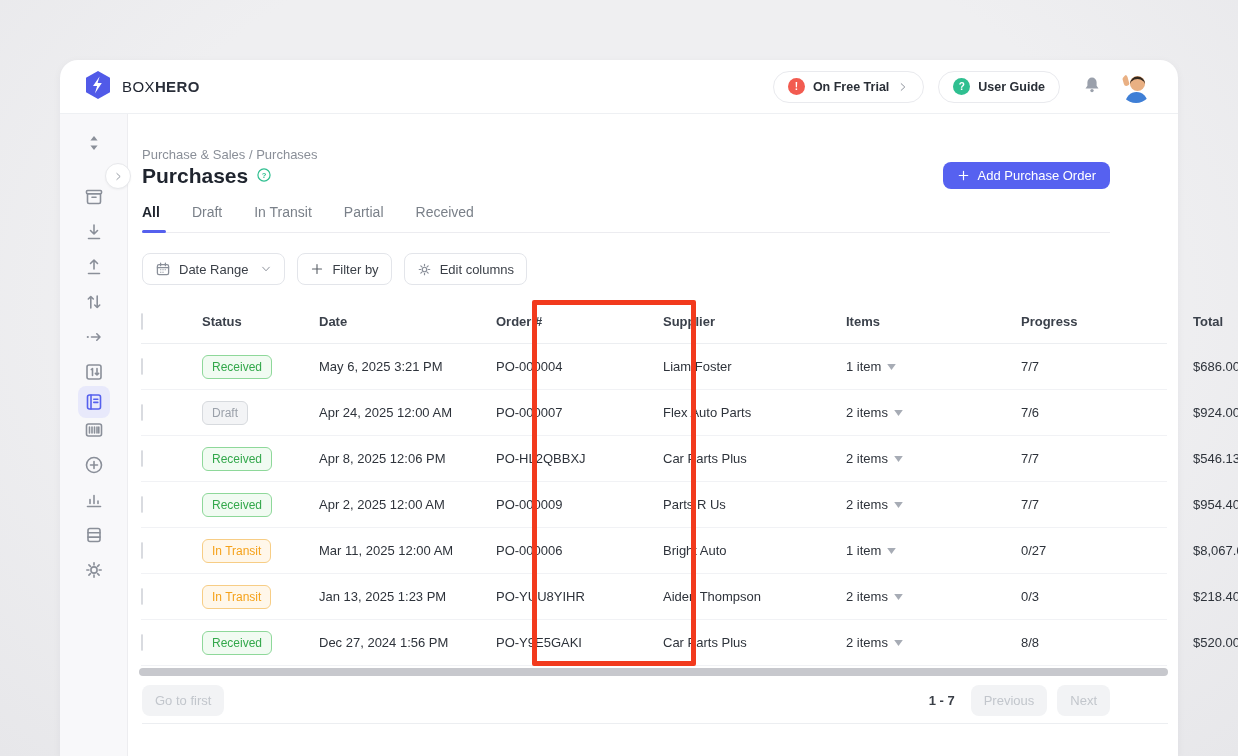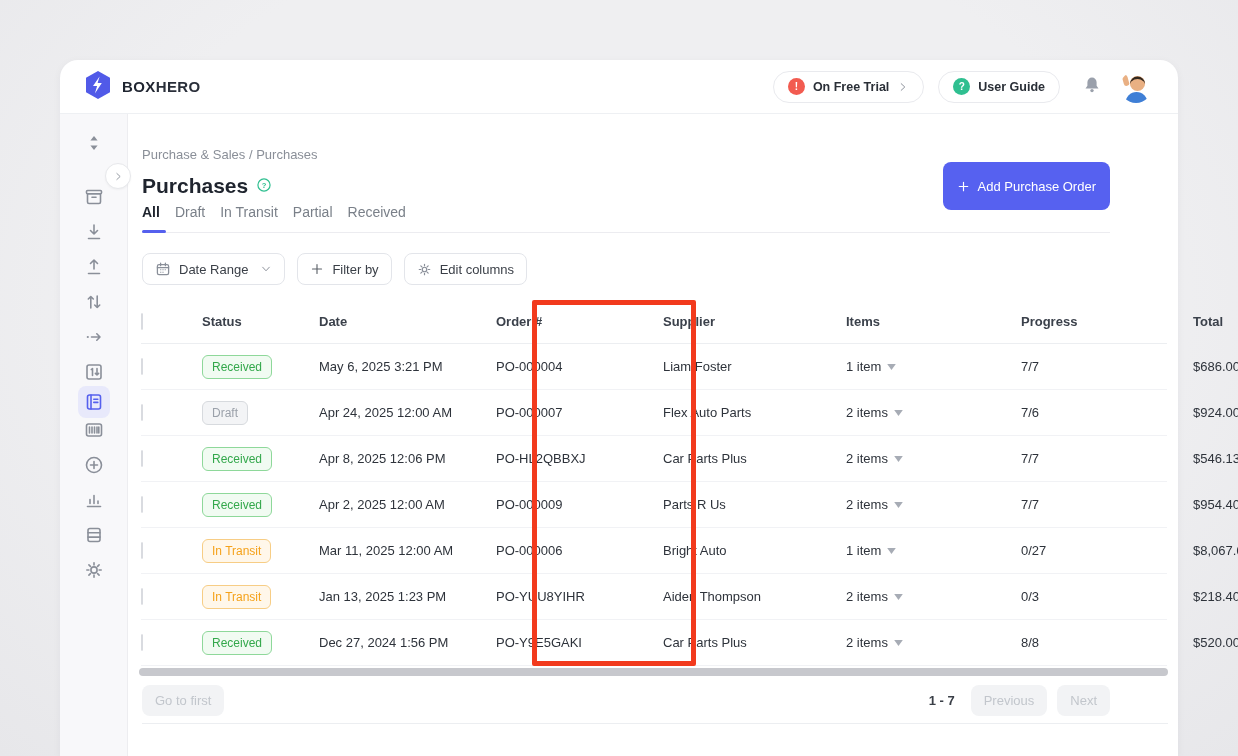--- a/index.html
+++ b/index.html
@@ -15,21 +15,21 @@
     background:#fff; border-radius:18px 18px 0 0;
     box-shadow:0 2px 8px rgba(40,42,60,.05);
   }
   
   .topbar{
     height:54px; display:flex; align-items:center;
     padding:0 26px 0 24px; border-bottom:1px solid #eef0f3;
   }
   .logo{ display:flex; align-items:center; gap:10px; }
   .logo-name{ font-size:15px; letter-spacing:.4px; color:#1f2430; }
-  .logo-name b{ font-weight:700; }
+  .logo-name b{ font-weight:400; }
   .logo-name span{ font-weight:700; color:#2a2f3a; }
   .topbar-spacer{ flex:1; }
   .pill{
     height:32px; display:flex; align-items:center; gap:8px;
     border:1px solid #e9eaee; border-radius:17px; padding:0 14px;
     background:#fff; font-size:12.5px; font-weight:700; color:#2a2f37; cursor:pointer;
   }
   .pill + .pill{ margin-left:14px; }
   .round-ico{ width:17px; height:17px; border-radius:50%; display:flex; align-items:center; justify-content:center;
     color:#fff; font-size:10px; font-weight:700; }
@@ -51,26 +51,26 @@
     position:absolute; top:49px; left:45px; width:26px; height:26px; border-radius:50%;
     background:#fff; border:1px solid #e7e8eb; display:flex; align-items:center; justify-content:center;
     box-shadow:0 1px 2px rgba(0,0,0,.04); cursor:pointer; z-index:5;
   }
   .main{ flex:1; position:relative; }
   .breadcrumb{ position:absolute; top:33px; left:14px; font-size:13px; color:#8a8f98; }
   .title-row{ position:absolute; top:48px; left:14px; width:968px; display:flex; align-items:center; }
   .page-title{ font-size:21px; font-weight:700; color:#1f242e; }
   .title-help{ margin-left:8px; margin-top:2px; cursor:pointer; }
   .add-btn{
-    margin-left:auto; height:48px; background:#5661f0; color:#fff; border:none; border-radius:8px;
+    margin-left:auto; height:27px; background:#5661f0; color:#fff; border:none; border-radius:8px;
     font-family:inherit; font-size:13px; font-weight:500; padding:0 14px;
     display:flex; align-items:center; gap:7px; cursor:pointer;
   }
   
-  .tabs{ position:absolute; top:90px; left:14px; width:968px; display:flex; gap:15px;
+  .tabs{ position:absolute; top:90px; left:14px; width:968px; display:flex; gap:32px;
     border-bottom:1px solid #ececf0; padding-bottom:12px; }
   .tab{ font-size:14px; color:#7a8089; cursor:pointer; position:relative; }
   .tab.active{ color:#1f242e; font-weight:700; }
   .tab.active::after{ content:""; position:absolute; left:0; bottom:-13px; width:24px; height:3px;
     border-radius:2px; background:#5560ee; }
   
   .filter-row{ position:absolute; top:139px; left:14px; width:968px; display:flex; align-items:center; }
   .ctl-btn{
     height:32px; background:#fff; border:1px solid #e3e5ea; border-radius:8px;
     font-family:inherit; font-size:13px; font-weight:400; color:#3a3f47;

